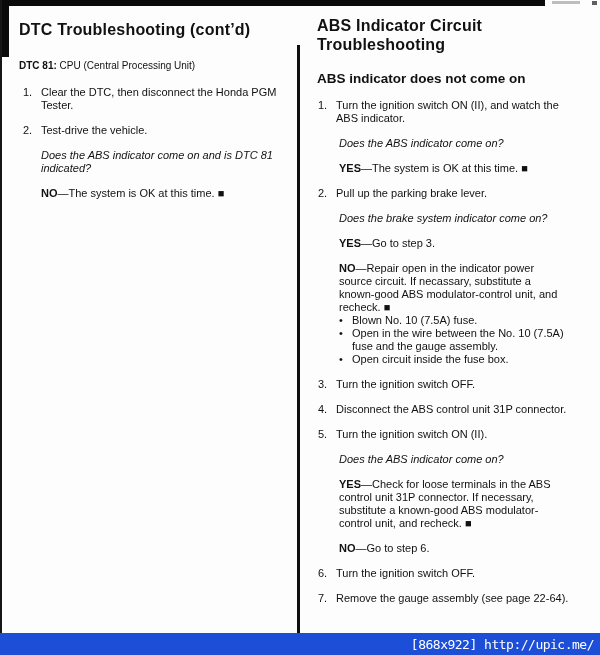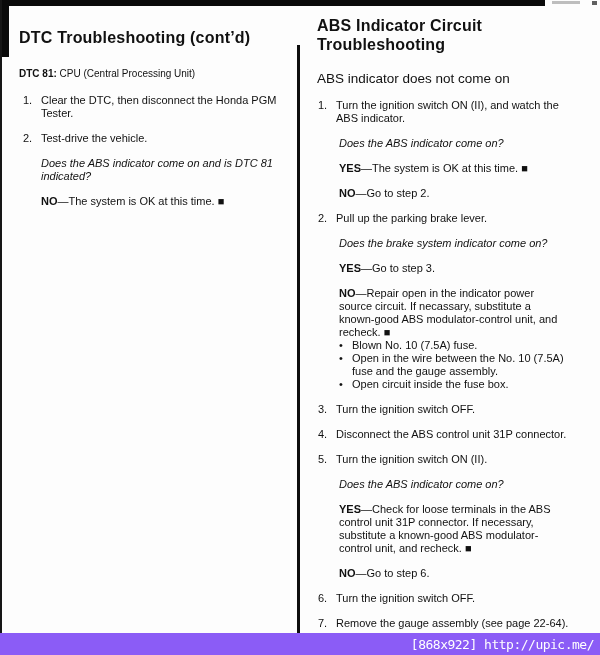--- a/index.html
+++ b/index.html
@@ -9,38 +9,38 @@
   .border-top{position:absolute;left:0;top:0;width:545px;height:6px;background:#0a0a0a;}
   .border-left-thick{position:absolute;left:0;top:0;width:9px;height:57px;background:#0a0a0a;}
   .border-left-thin{position:absolute;left:0;top:0;width:2px;height:633px;background:#161616;}
   .smudge{position:absolute;background:#8a8a8a;opacity:.55;}
   .smudge.s1{left:552px;top:1px;width:28px;height:3px;}
   .smudge.s2{left:592px;top:1px;width:5px;height:4px;opacity:.85;background:#444;}
   .divider{position:absolute;left:297px;top:45px;width:3px;height:588px;background:#0e0e0e;}
   
   .columns{position:absolute;left:0;top:6px;width:600px;height:627px;display:flex;}
   .col{box-sizing:border-box;overflow:hidden;font-size:11px;line-height:13px;}
-  .col-left{width:300px;padding:18px 10px 0 19px;}
+  .col-left{width:300px;padding:10px 10px 0 19px;}
   .col-right{width:300px;padding:6px 24px 0 17px;}
   h1{font-size:16px;line-height:19px;font-weight:bold;margin:4px 0 0 0;letter-spacing:.2px;}
-  h2{font-size:13.5px;line-height:16px;font-weight:normal;margin:17px 0 0 0;}
+  h2{font-size:13.5px;line-height:16px;font-weight:bold;margin:17px 0 0 0;}
   .subtitle{font-size:10px;line-height:16px;margin:19px 0 0 0;}
   .b{font-weight:bold;}
   .step{display:flex;margin:12px 0 0 4px;}
   .col-right .step{margin-left:1px;}
   .num{width:18px;flex:0 0 18px;}
   .stext{flex:1;}
   .question{font-style:italic;margin:12px 0 0 22px;}
   .result{margin:12px 9px 0 22px;}
   .bullets{margin:0 0 0 22px;}
   .bullet-row{display:flex;}
   .bmark{width:13px;flex:0 0 13px;}
   .btext{flex:1;}
   
-  .footer{position:absolute;left:0;top:633px;width:600px;height:22px;background:#8b5cf6;
+  .footer{position:absolute;left:0;top:633px;width:600px;height:22px;background:#1d4ed8;
           display:flex;align-items:center;justify-content:flex-end;}
   .footer span{color:#fff;font-family:"DejaVu Sans Mono",monospace;font-size:13px;
                padding-right:6px;letter-spacing:-0.5px;}
 </style>
 </head>
 <body>
 
 <div class="page">
   <div class="border-top"></div>
   <div class="border-left-thick"></div>
@@ -72,21 +72,20 @@
     <div class="col col-right">
       <h1>ABS Indicator Circuit Troubleshooting</h1>
       <h2>ABS indicator does not come on</h2>
 
       <div class="step">
         <span class="num">1.</span>
         <span class="stext">Turn the ignition switch ON (II), and watch the ABS indicator.</span>
       </div>
       <p class="question">Does the ABS indicator come on?</p>
       <p class="result"><span class="b">YES</span><span>—The system is OK at this time. ■</span></p>
-      <p class="result"><span class="b">NO</span><span>—Go to step 2.</span></p>
 
       <div class="step">
         <span class="num">2.</span>
         <span class="stext">Pull up the parking brake lever.</span>
       </div>
       <p class="question">Does the brake system indicator come on?</p>
       <p class="result"><span class="b">YES</span><span>—Go to step 3.</span></p>
       <p class="result"><span class="b">NO</span><span>—Repair open in the indicator power source circuit. If necassary, substitute a known-good ABS modulator-control unit, and recheck. ■</span></p>
 
       <div class="bullets">

